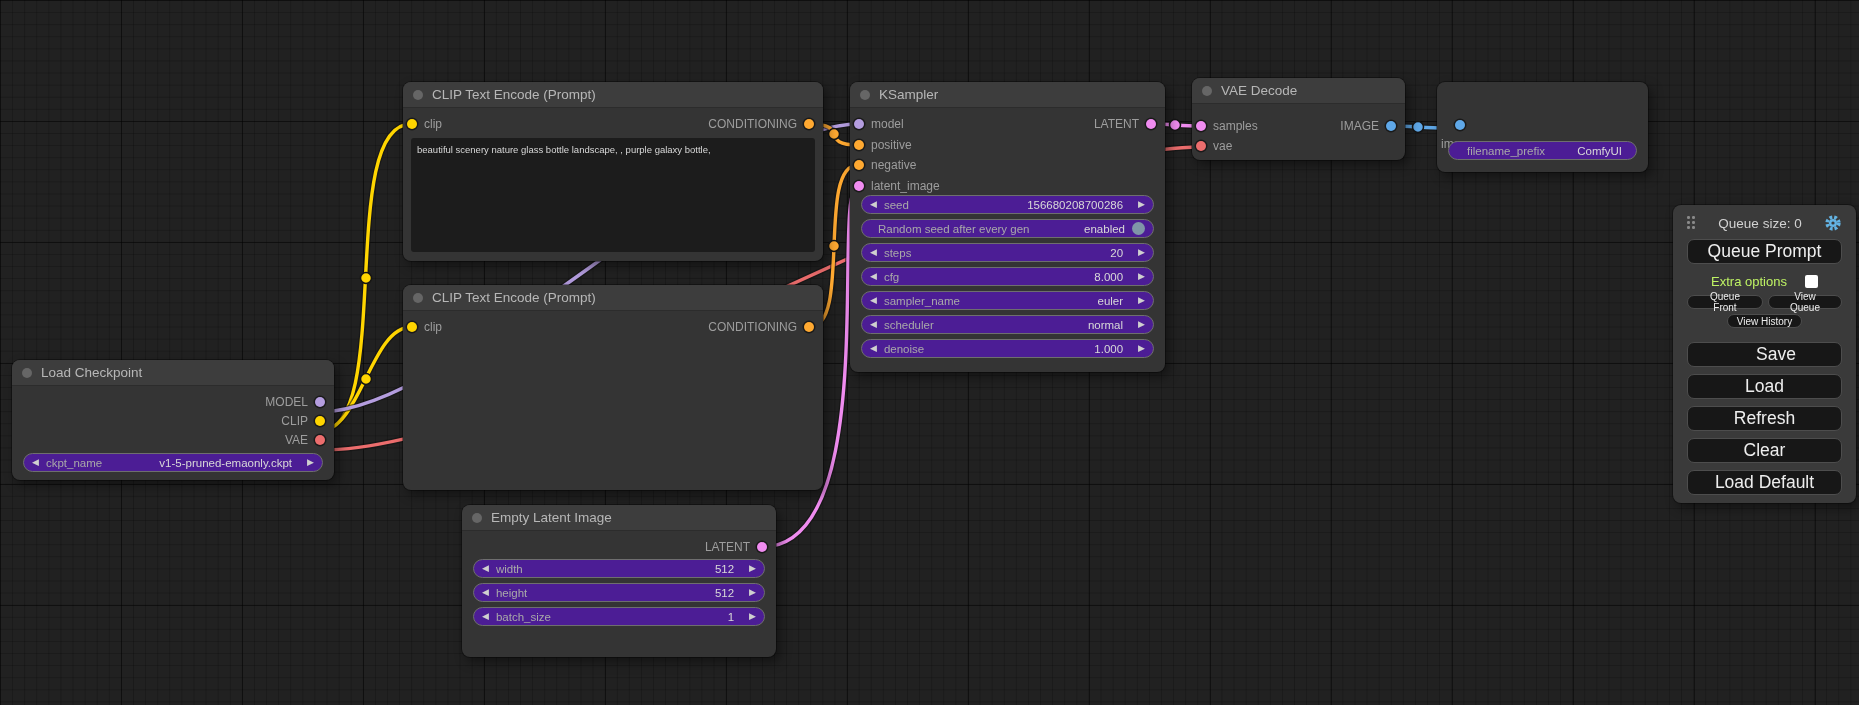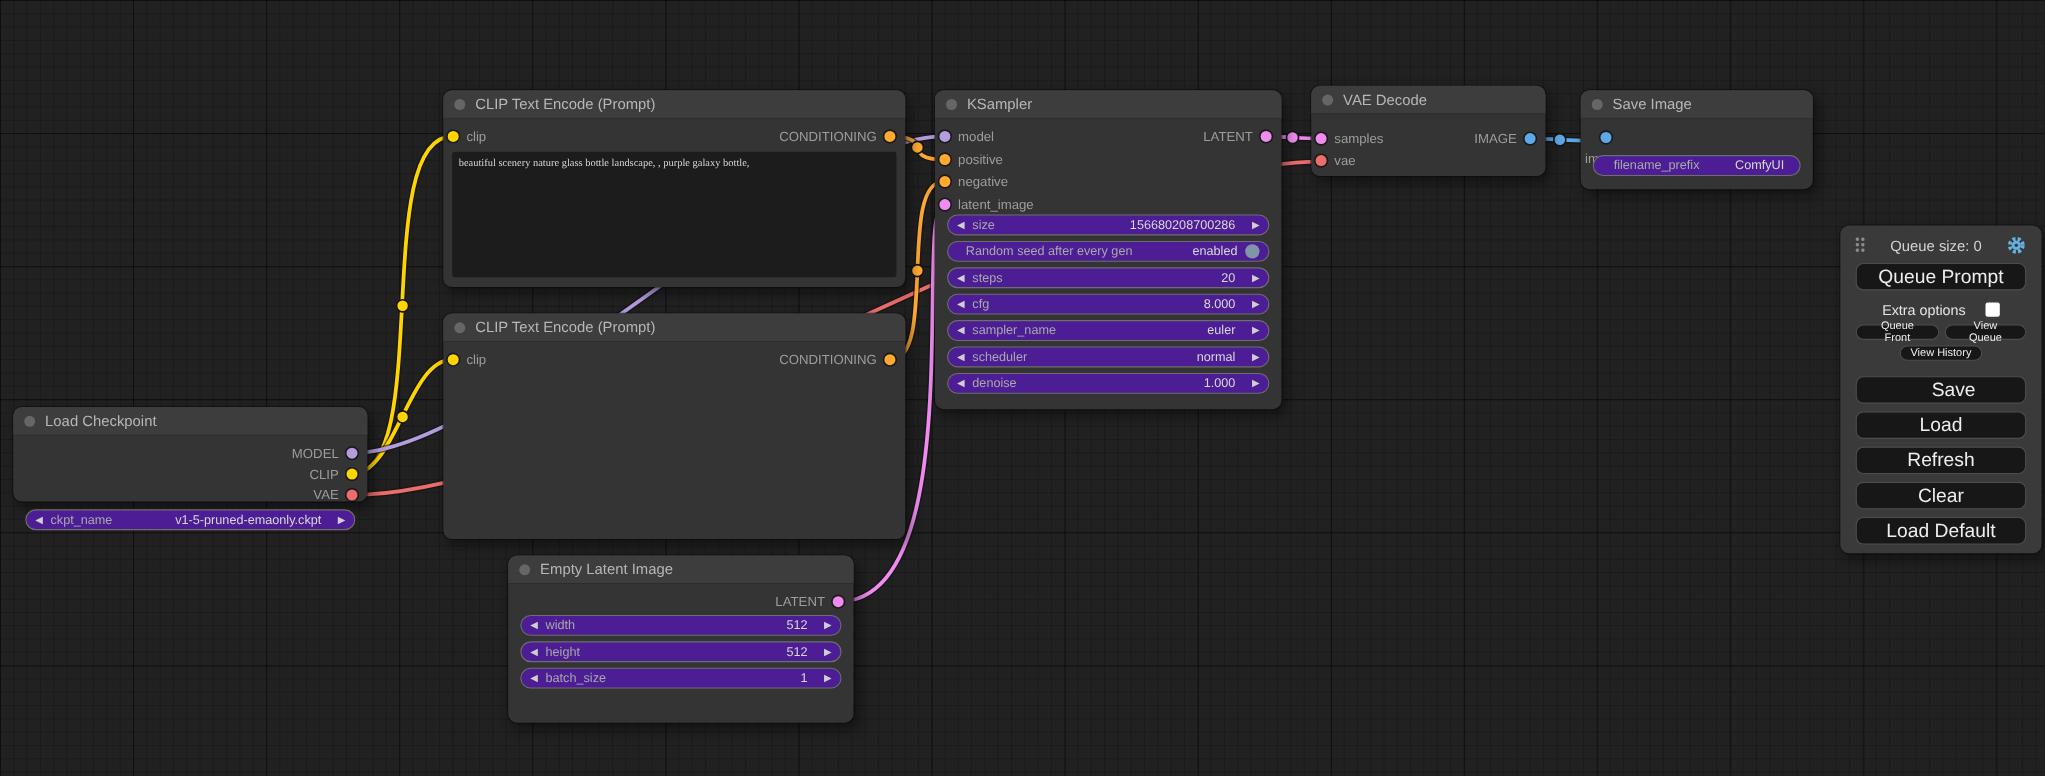--- a/index.html
+++ b/index.html
@@ -41,21 +41,21 @@
     background:#4c1d95;border:1px solid #6e6e6e;border-radius:10px;
     display:flex;align-items:center;gap:7px;padding:0 8px;
     font-size:11.5px;color:#a9a9a9;white-space:nowrap;
   }
   .widget .wvalue{margin-left:auto;color:#d8d8d8;}
   .widget .gap-r{margin-right:8px;}
   .arrow{color:#cfcfcf;font-size:9px;line-height:1;flex:0 0 auto;}
   .toggle-dot{width:13px;height:13px;border-radius:50%;background:var(--c);flex:0 0 auto;}
   .textwidget{
     position:absolute;left:8px;right:8px;background:#1c1c1c;border-radius:3px;
-    color:#d8d8d8;font-family:Liberation Serif, serif;font-size:9.5px;
+    color:#d8d8d8;font-family:Liberation Sans, sans-serif;font-size:9.5px;
     line-height:1.6;padding:4px 6px;box-sizing:border-box;
     white-space:pre-wrap;word-break:break-word;overflow:hidden;
   }
 
   .qpanel{
     position:absolute;z-index:5;left:1673px;top:205px;width:183px;height:298px;
     background:#3a3a3a;border-radius:8px;box-sizing:border-box;
     box-shadow:0 0 0 1px rgba(0,0,0,.3), 4px 5px 12px rgba(0,0,0,.45);
     display:flex;flex-direction:column;align-items:center;padding:9px 14px;
   }
@@ -63,21 +63,21 @@
   .qhandle{display:grid;grid-template-columns:repeat(2,4px);grid-auto-rows:4px;gap:1px;cursor:grab;}
   .qhandle i{width:2.5px;height:2.5px;border-radius:50%;background:#8a8a8a;}
   .qsize{flex:1;text-align:center;color:#d2d2d2;font-size:13.5px;}
   .qbtn{
     background:#171717;border:1px solid #4d4d4d;border-radius:7px;color:#eeeeee;
     font-family:"Liberation Sans",sans-serif;display:flex;align-items:center;justify-content:center;
     box-sizing:border-box;cursor:pointer;
   }
   .qbtn.big{width:100%;height:26px;font-size:17.5px;}
   .qbtn.small{height:14px;font-size:10px;border-radius:8px;padding:0 9px;}
-  .qextra{display:flex;align-items:center;gap:18px;color:#e5e5e5;font-size:13px;margin-top:10px;}
+  .qextra{display:flex;align-items:center;gap:18px;color:#bef264;font-size:13px;margin-top:10px;}
   .qcheck{width:13px;height:13px;background:#ffffff;border-radius:2px;}
   .qrow{display:flex;gap:5px;margin-top:6px;}
 </style>
 </head>
 <body>
 
 <svg id="links" width="1859" height="705" viewBox="0 0 1859 705">
   <g style="--c: #FFD500;">
     <path class="wire-shadow" d="M320,431 C395,431 336,124 411,124"></path>
     <path class="wire-core" d="M320,431 C395,431 336,124 411,124"></path>
@@ -115,21 +115,21 @@
     <path class="wire-core" d="M1391,126 C1411,126 1425,128 1445,128"></path>
   </g>
   <circle class="wire-dot" cx="366" cy="278" r="5.5" style="--c: #FFD500;"></circle>
   <circle class="wire-dot" cx="366" cy="379" r="5.5" style="--c: #FFD500;"></circle>
   <circle class="wire-dot" cx="834" cy="134" r="5.5" style="--c: #FFA931;"></circle>
   <circle class="wire-dot" cx="834" cy="246" r="5.5" style="--c: #FFA931;"></circle>
   <circle class="wire-dot" cx="1175" cy="125" r="5.5" style="--c: #F08CF0;"></circle>
   <circle class="wire-dot" cx="1418" cy="127" r="5.5" style="--c: #5FA8E8;"></circle>
 </svg>
 
-<div class="node" style="left:12px;top:370px;width:322px;height:86px;">
+<div class="node" style="left:12px;top:360px;width:322px;height:120px;">
   <div class="node-title">
     <span class="title-dot" style="--c: #666666;"></span>
     <span>Load Checkpoint</span>
   </div>
   <div class="slot out" style="top:34px;">
     <span>MODEL</span>
     <span class="port" style="--c: #B49DDF;"></span>
   </div>
   <div class="slot out" style="top:53px;">
     <span>CLIP</span>
@@ -199,21 +199,21 @@
     <span class="port" style="--c: #F08CF0;"></span>
     <span>latent_image</span>
   </div>
   <div class="slot out" style="top:34px;">
     <span>LATENT</span>
     <span class="port" style="--c: #F08CF0;"></span>
   </div>
 
   <div class="widget" style="top:113px;">
     <span class="arrow">◀</span>
-    <span>size</span>
+    <span>seed</span>
     <span class="wvalue gap-r">156680208700286</span>
     <span class="arrow">▶</span>
   </div>
   <div class="widget" style="top:137px;padding-left:16px;">
     <span>Random seed after every gen</span>
     <span class="wvalue">enabled</span>
     <span class="toggle-dot" style="--c: #7F95A8;"></span>
   </div>
   <div class="widget" style="top:161px;">
     <span class="arrow">◀</span>
@@ -260,24 +260,20 @@
     <span class="port" style="--c: #EC6D6D;"></span>
     <span>vae</span>
   </div>
   <div class="slot out" style="top:40px;align-items:center;">
     <span>IMAGE</span>
     <span class="port" style="--c: #5FA8E8;"></span>
   </div>
 </div>
 
 <div class="node" style="left:1437px;top:82px;width:211px;height:90px;">
-  <div class="node-title">
-    <span class="title-dot" style="--c: #666666;"></span>
-    <span>Save Image</span>
-  </div>
   <div class="slot in" style="top:38px;flex-direction:column;">
     <span class="port" style="--c: #5FA8E8;"></span>
     <span>images</span>
   </div>
   <div class="widget" style="top:59px;padding-left:18px;">
     <span>filename_prefix</span>
     <span class="wvalue" style="margin-right:6px;">ComfyUI</span>
   </div>
 </div>
 

